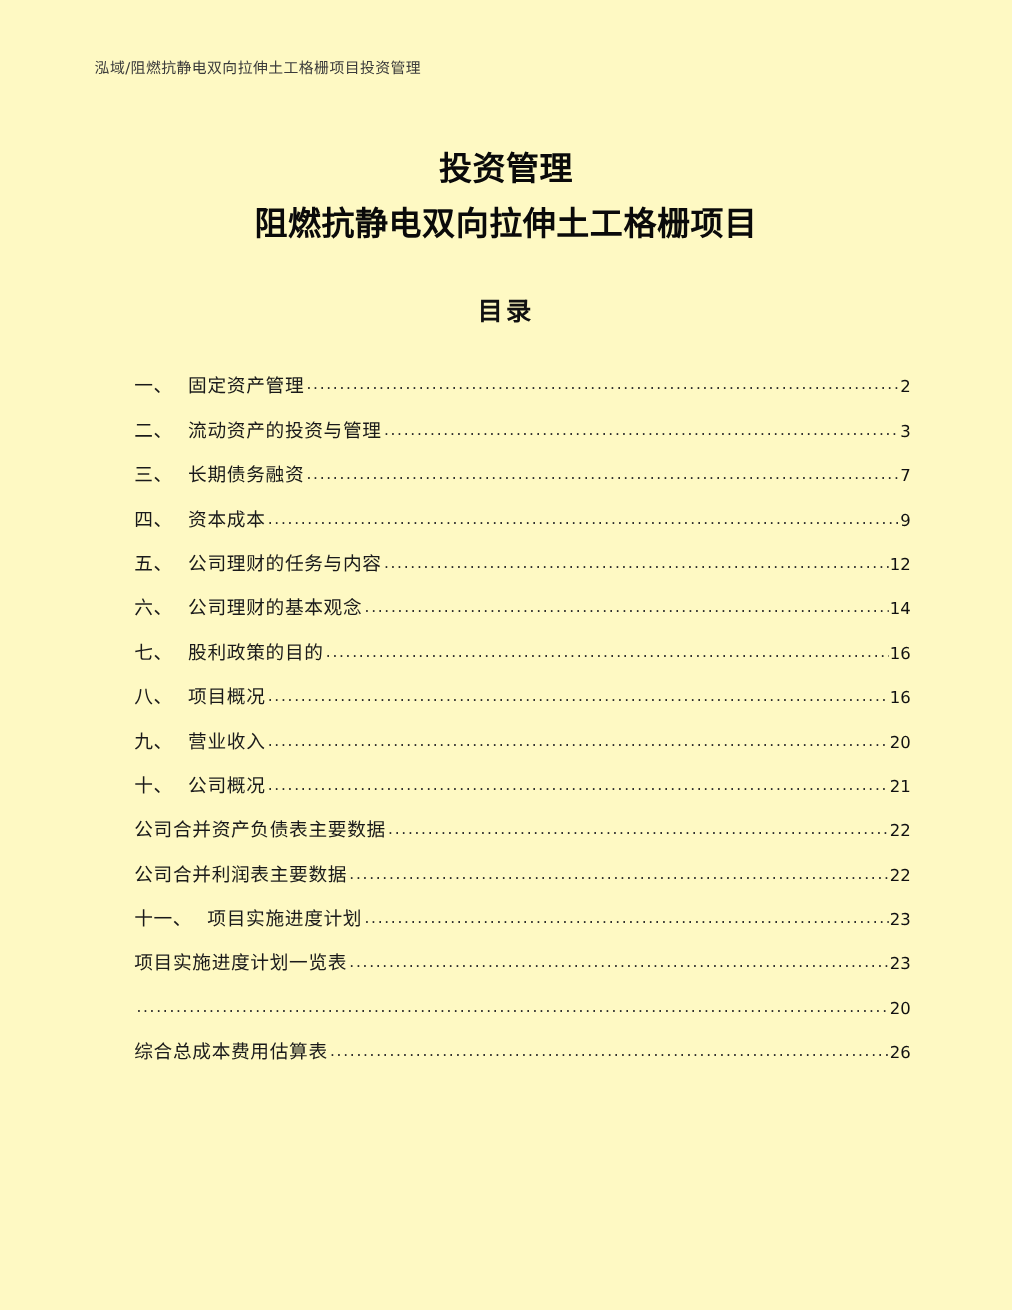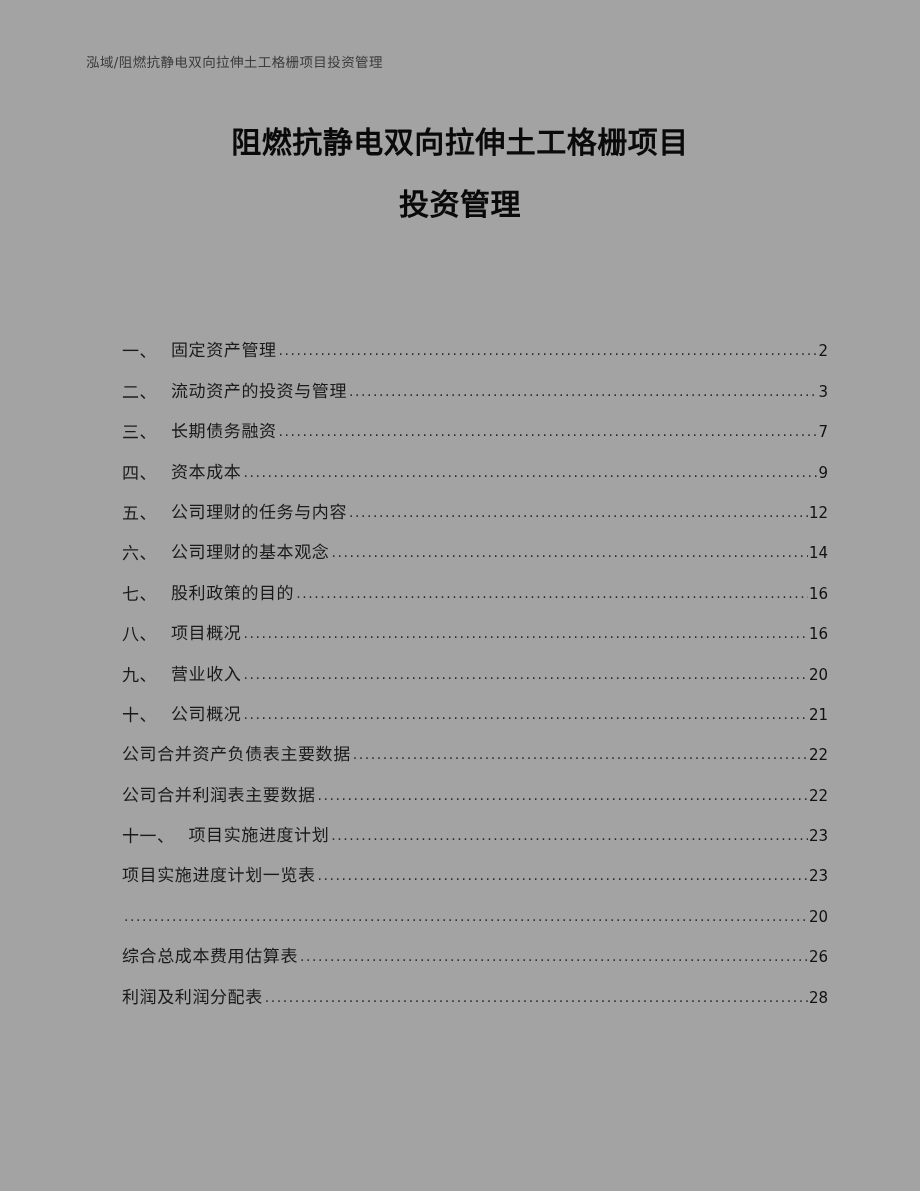--- a/index.html
+++ b/index.html
@@ -16,21 +16,21 @@
     color: #000000;
     overflow: hidden;
   }
 
   .page {
     position: absolute;
     left: 0;
     top: 0;
     width: 920px;
     height: 1191px;
-    background: #a3a3a3;
+    background: #fef9c3;
   }
 
   
   .doc-header {
     position: absolute;
     left: 86px;
     top: 53px;
     font-family: "DejaVu Sans", "Liberation Sans", sans-serif;
     font-size: 13.5px;
     line-height: 18px;
@@ -137,24 +137,25 @@
   }
 </style>
 </head>
 <body>
 
 <div class="page">
 
   <div class="doc-header">泓域/阻燃抗静电双向拉伸土工格栅项目投资管理</div>
 
   <div class="title-block">
+    <div class="title-line second">投资管理</div>
     <div class="title-line">阻燃抗静电双向拉伸土工格栅项目</div>
-    <div class="title-line second">投资管理</div>
   </div>
 
+  <div class="toc-heading">目录</div>
 
   <div class="toc" id="toc-list">
       <div class="toc-entry">
         <span class="toc-num">一、</span>
         <span class="toc-gap"></span>
         <span class="toc-label">固定资产管理</span>
         <span class="toc-leader"></span>
         <span class="toc-page">2</span>
       </div>
       <div class="toc-entry">
@@ -254,22 +255,15 @@
         <span class="toc-leader"></span>
         <span class="toc-page">20</span>
       </div>
       <div class="toc-entry">
         <span class="toc-num"></span>
         <span class="toc-gap narrow"></span>
         <span class="toc-label">综合总成本费用估算表</span>
         <span class="toc-leader"></span>
         <span class="toc-page">26</span>
       </div>
-      <div class="toc-entry">
-        <span class="toc-num"></span>
-        <span class="toc-gap narrow"></span>
-        <span class="toc-label">利润及利润分配表</span>
-        <span class="toc-leader"></span>
-        <span class="toc-page">28</span>
-      </div>
     </div>
 
 </div>
 
 </body></html>

